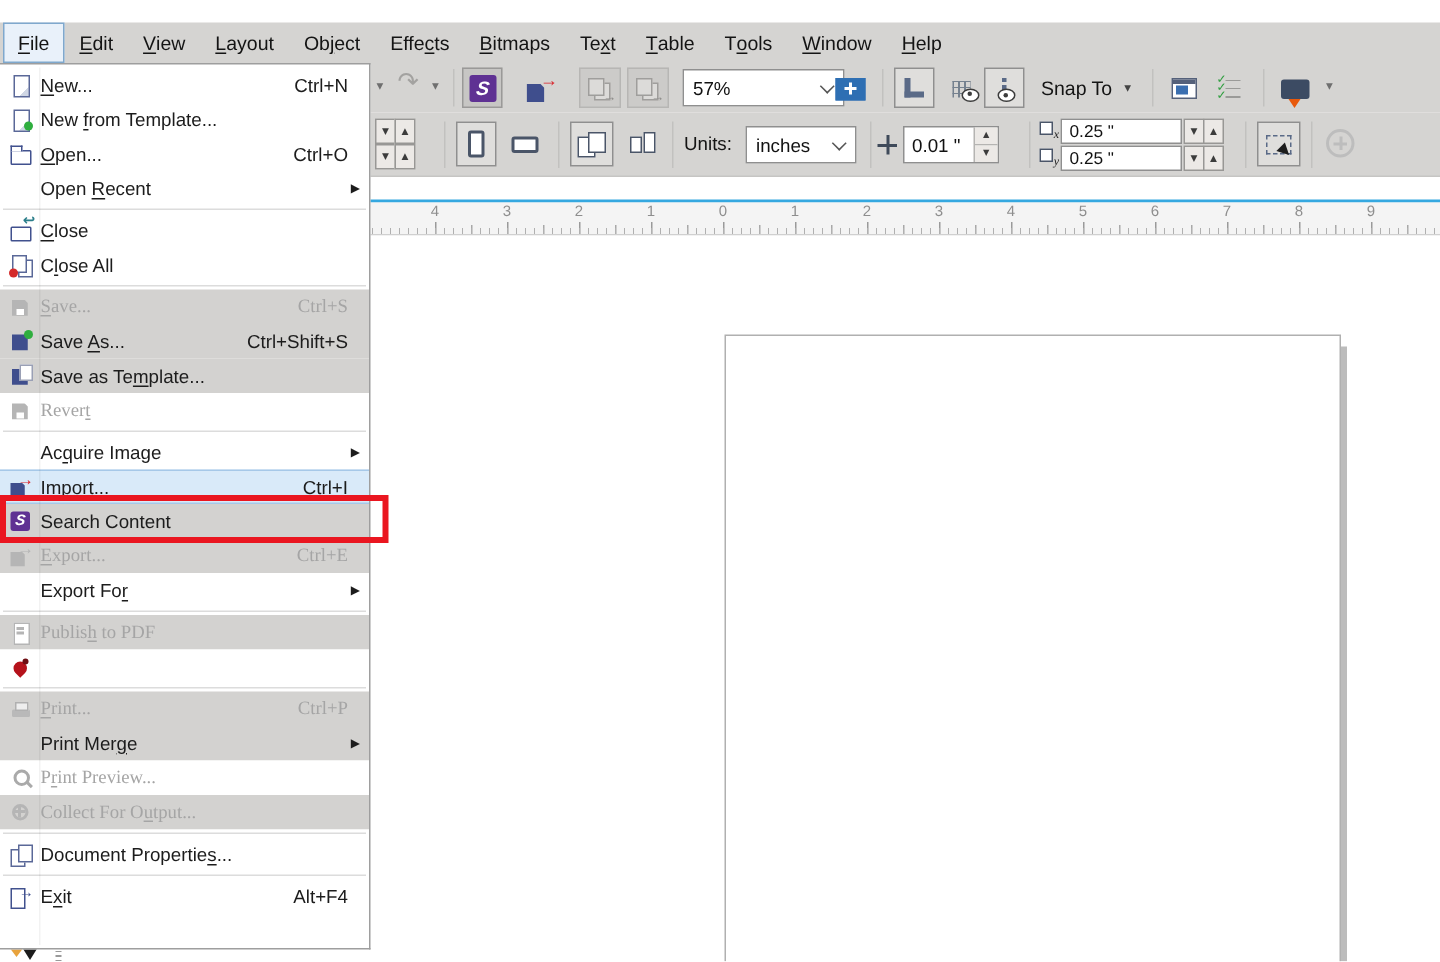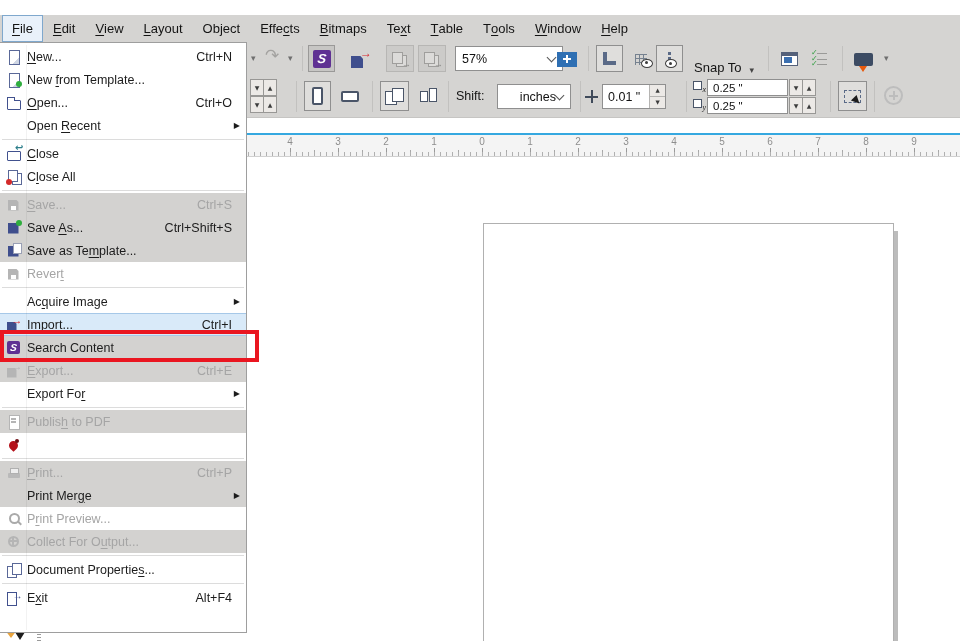--- a/index.html
+++ b/index.html
@@ -30,21 +30,21 @@
   .tbtn.disabled{border:1px solid #b7b6b4;background:#cccbc9;}
   .tbflat{position:absolute;display:flex;align-items:center;justify-content:center;}
   .car{position:absolute;font-size:9px;color:#6f6f6f;line-height:9px;}
   .car::before{content:"▾";}
   .redo{position:absolute;font-size:17px;color:#a3a2a0;line-height:17px;}
   .redo::before{content:"↷";}
   .combo{position:absolute;background:#fff;border:1px solid #8f8f8f;box-sizing:border-box;display:flex;align-items:center;}
   .combo .txt{flex:1;padding-left:6px;font-size:12.5px;color:#111;white-space:nowrap;}
   .chev{width:6px;height:6px;border-right:1.5px solid #555;border-bottom:1.5px solid #555;
         transform:rotate(45deg);margin-right:7px;margin-top:-3px;flex:0 0 auto;}
-  .tbtext{position:absolute;display:flex;align-items:flex-end;font-size:13px;color:#141414;}
+  .tbtext{position:absolute;display:flex;align-items:center;font-size:13px;color:#141414;}
   .tbtext .car2{position:static;font-size:9px;color:#444;margin-left:8px;}
   .tbtext .car2::before{content:"▾";}
 
   .sbtn{position:absolute;width:14px;height:17px;border:1px solid #989795;background:#ece9e6;
         box-sizing:border-box;font-size:6px;color:#3c3c3c;text-align:center;line-height:15px;}
   .spinfield{position:absolute;background:#fff;border:1px solid #8f8f8f;box-sizing:border-box;display:flex;align-items:stretch;}
   .spinfield .txt{flex:1;padding-left:5px;font-size:12.5px;color:#111;display:flex;align-items:center;white-space:nowrap;}
   .spincol{width:15px;border-left:1px solid #b5b4b2;display:flex;flex-direction:column;}
   .spincol span{flex:1;font-size:5.5px;text-align:center;color:#3c3c3c;background:#ece9e6;line-height:10px;}
   .spincol span:first-child{border-bottom:1px solid #b5b4b2;}
@@ -128,21 +128,21 @@
   .vruler-sliver{position:absolute;left:37px;top:631px;width:4px;height:10px;
      background:repeating-linear-gradient(to bottom,#9a9a9a 0 1px,transparent 1px 3px);}
 
   
   .filemenu{position:absolute;left:0;top:42px;width:247px;bottom:8px;background:#fff;
             border:1px solid #9e9e9e;border-left:none;box-sizing:border-box;padding:2px 0;z-index:10;}
   .filemenu::after{content:"";position:absolute;left:26px;top:2px;bottom:2px;width:1px;background:rgba(0,0,0,.05);}
   .mrow{position:relative;height:23px;display:flex;align-items:center;background:#fff;box-sizing:border-box;}
   .mrow.gray{background:#d3d2d0;}
   .mrow.hl{background:#d9eaf9;border-top:1px solid #a6c8e8;border-bottom:1px solid #a6c8e8;}
-  .mrow.dis .lbl,.mrow.dis .sc{color:#a5a5a5;}
+  .mrow.dis .lbl,.mrow.dis .sc{color:#a5a5a5;font-family:Liberation Serif, serif;}
   .gut{width:27px;flex:0 0 27px;display:flex;justify-content:center;align-items:center;}
   .lbl{font-size:12.5px;color:#1c1c1c;white-space:nowrap;}
   .sc{margin-left:auto;padding-right:14px;font-size:12.5px;color:#1c1c1c;}
   .subarrow{position:absolute;right:6px;top:7px;font-size:8px;color:#1c1c1c;line-height:9px;}
   .subarrow::before{content:"▶";}
   .msep{height:5px;position:relative;background:#fff;}
   .msep::after{content:"";position:absolute;left:2px;right:2px;top:2px;height:1px;background:#dcdcdc;}
 
   
   .mi{display:inline-block;position:relative;width:16px;height:16px;}
@@ -284,22 +284,22 @@
       <span class="ic-landscape"></span>
     </span>
     <span class="vsep" style="left:372px;top:6px;height:31px;"></span>
     <span class="tbtn bordered" style="left:380px;top:6px;width:29px;height:30px;">
       <span class="ic-curpage"></span>
     </span>
     <span class="tbflat" style="left:414px;top:6px;width:29px;height:30px;">
       <span class="ic-allpages"></span>
     </span>
     <span class="vsep" style="left:448px;top:6px;height:31px;"></span>
-    <span class="t2label" style="left:456px;top:14px;">Shift:</span>
-    <div class="combo" style="left:497px;top:9px;width:74px;height:25px;text-align:right;">
+    <span class="t2label" style="left:456px;top:14px;">Units:</span>
+    <div class="combo" style="left:497px;top:9px;width:74px;height:25px;">
       <span class="txt">inches</span>
       <span class="chev"></span>
     </div>
     <span class="vsep" style="left:580px;top:6px;height:31px;"></span>
     <span class="ic-nudge" style="position:absolute;left:585px;top:15px;"></span>
     <div class="spinfield" style="left:602px;top:9px;width:64px;height:25px;">
       <span class="txt">0.01 "</span>
       <span class="spincol glyphfont">
           <span>▲</span>
           <span>▼</span>

